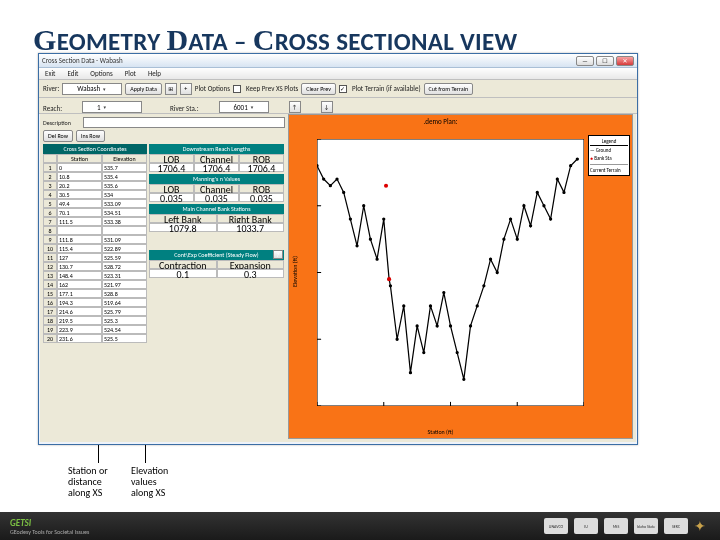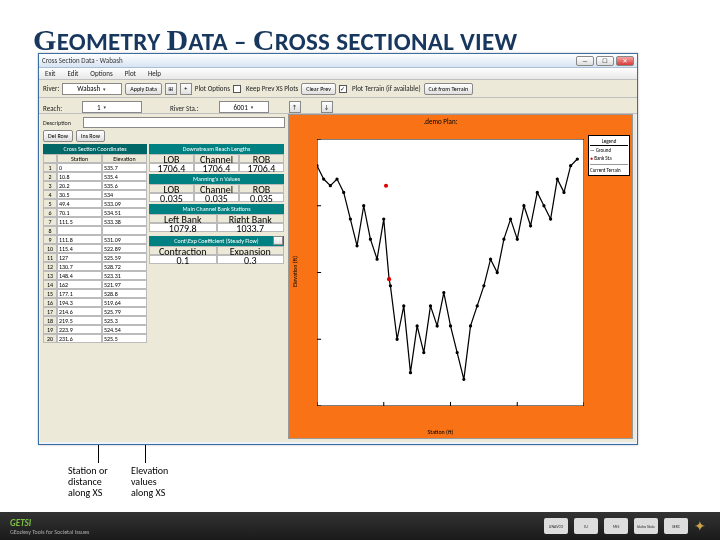--- a/index.html
+++ b/index.html
@@ -226,21 +226,21 @@
             <div class="tbl-hdr teal" style="margin-top:2px">Main Channel Bank Stations</div>
             <div class="param-row">
               <div class="hdr-cell">Left Bank</div>
               <div class="hdr-cell">Right Bank</div>
             </div>
             <div class="param-row">
               <div>1079.8</div>
               <div>1033.7</div>
             </div>
 
-            <div class="tbl-hdr teal" style="margin-top:4px;position:relative">
+            <div class="tbl-hdr teal" style="margin-top:18px;position:relative">
               <span>Cont\Exp Coefficient (Steady Flow)</span>
               <span class="iconbtn" style="position:absolute;right:1px;top:0;height:9px;width:10px">?</span>
             </div>
             <div class="param-row">
               <div class="hdr-cell">Contraction</div>
               <div class="hdr-cell">Expansion</div>
             </div>
             <div class="param-row">
               <div>0.1</div>
               <div>0.3</div>

